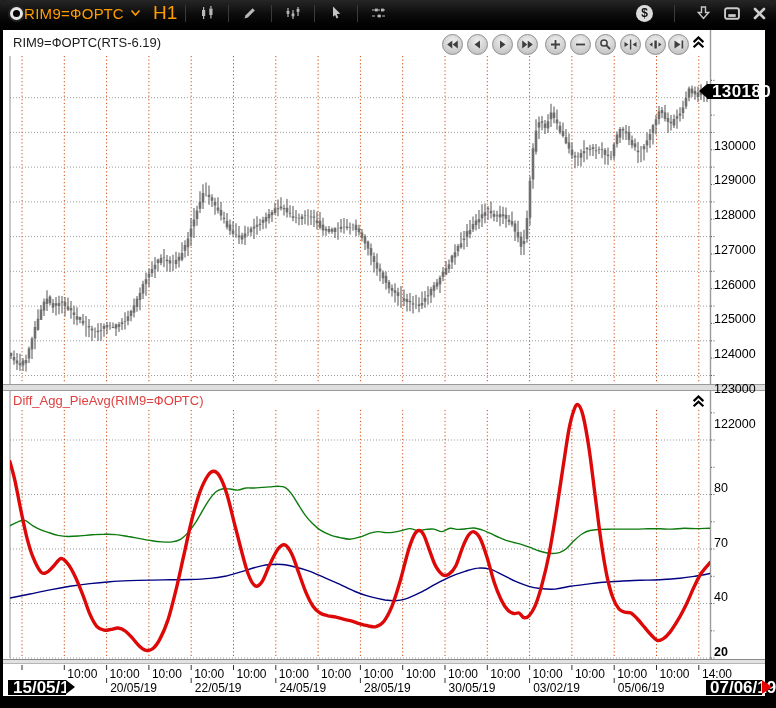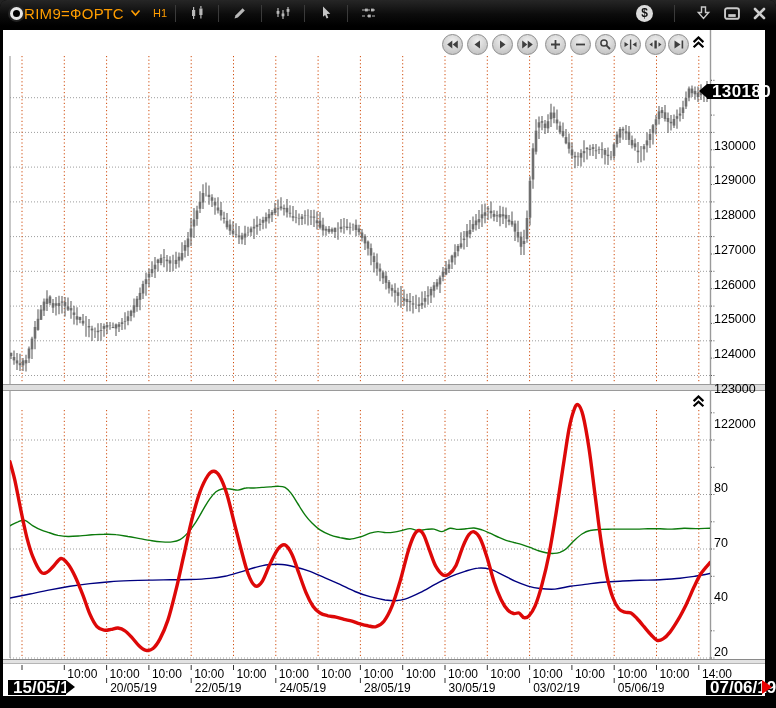--- a/index.html
+++ b/index.html
@@ -7,21 +7,21 @@
   .win{position:relative;width:776px;height:708px;background:#000;overflow:hidden;
        border-radius:7px 7px 0 0;font-family:"Liberation Sans",sans-serif;}
   
   .titlebar{position:absolute;left:0;top:0;width:776px;height:28px;
     background:linear-gradient(#262626,#0c0c0c 55%,#000);display:flex;align-items:center;
     border-bottom:2px solid #000;}
   .logo{width:13px;height:13px;border:3px solid #e6e6e6;border-radius:50%;
         margin-left:10px;box-shadow:0 0 0 2px #222;background:#000;flex:none;}
   .sym{font-size:15px;margin-left:1px;letter-spacing:.3px;cursor:default;}
   .chev{margin-left:6px;display:flex;align-items:center;}
-  .tf{font-size:11px;margin-left:12px;}
+  .tf{font-size:19px;margin-left:12px;}
   .tb-sep{width:1px;height:17px;background:#3a3a3a;margin:0 8px;flex:none;}
   .tb-icon{width:26px;height:20px;display:flex;align-items:center;justify-content:center;flex:none;}
   .tb-right{margin-left:auto;display:flex;align-items:center;gap:13px;padding-right:10px;}
   .dollar{width:17px;height:17px;border-radius:50%;background:#dcdcdc;color:#111;
           font-weight:bold;font-size:12px;line-height:17px;text-align:center;}
   
   .chart{position:absolute;left:0;top:30px;width:776px;height:678px;background:#000;}
   .paper{position:absolute;left:3px;top:0;width:762px;height:666px;background:#fff;}
   .svghost{position:absolute;left:0;top:0;width:776px;height:666px;}
   .plabel{position:absolute;left:13px;top:5px;font-size:13px;color:#1c1c1c;z-index:3;}
@@ -717,20 +717,21 @@
             <line x1="704" y1="62.1" x2="704" y2="64.0" stroke="#6f6f6f" stroke-width="2.6"></line>
             <line x1="707" y1="51.0" x2="707" y2="72.1" stroke="#6f6f6f" stroke-width="1.2"></line>
             <line x1="707" y1="61.9" x2="707" y2="65.2" stroke="#6f6f6f" stroke-width="2.6"></line>
           </g>
           <g clip-path="url(#cpI)" fill="none">
             <path d="M10,568.0C13.3,567.4 23.3,565.3 30,564.0C36.7,562.6 43.3,561.1 50,559.9C56.7,558.6 63.3,557.4 70,556.3C76.7,555.3 83.3,554.4 90,553.6C96.7,552.8 103.3,552.2 110,551.7C116.7,551.2 123.3,550.9 130,550.6C136.7,550.3 143.3,550.2 150,550.1C156.7,549.9 163.3,549.9 170,549.8C176.7,549.7 183.3,549.7 190,549.5C196.7,549.3 204.2,549.0 210,548.4C215.8,547.9 220.0,547.3 225,546.3C230.0,545.2 235.0,543.6 240,542.2C245.0,540.7 250.3,538.8 255,537.5C259.7,536.3 263.5,535.3 268,534.8C272.5,534.3 277.5,534.2 282,534.5C286.5,534.9 290.3,535.8 295,537.0C299.7,538.1 305.0,539.5 310,541.3C315.0,543.2 320.0,545.7 325,547.9C330.0,550.1 335.0,552.2 340,554.4C345.0,556.7 350.0,559.5 355,561.5C360.0,563.6 365.0,565.3 370,566.7C375.0,568.1 380.8,569.3 385,570.0C389.2,570.6 391.7,570.9 395,570.8C398.3,570.6 400.8,570.5 405,569.1C409.2,567.8 415.0,565.1 420,562.6C425.0,560.1 430.0,557.1 435,554.4C440.0,551.8 445.0,549.0 450,546.8C455.0,544.6 460.3,542.8 465,541.3C469.7,539.9 473.8,538.4 478,538.1C482.2,537.7 486.0,538.1 490,539.2C494.0,540.3 497.8,542.6 502,544.6C506.2,546.6 510.7,549.2 515,551.2C519.3,553.1 523.8,554.8 528,556.1C532.2,557.3 535.5,558.0 540,558.5C544.5,559.0 550.0,559.4 555,559.1C560.0,558.7 565.0,557.1 570,556.3C575.0,555.6 580.0,555.1 585,554.4C590.0,553.8 594.2,553.1 600,552.5C605.8,552.0 613.3,551.5 620,551.2C626.7,550.8 633.3,550.6 640,550.3C646.7,550.1 653.3,550.2 660,549.8C666.7,549.4 674.2,548.7 680,548.2C685.8,547.6 690.0,547.0 695,546.3C700.0,545.5 707.5,544.0 710,543.5" stroke="#000080" stroke-width="1.4" stroke-linecap="round" stroke-linejoin="round"></path>
             <path d="M10,495.8C11.3,495.2 15.5,492.7 18,491.8C20.5,490.8 22.5,489.7 25,490.4C27.5,491.1 30.3,494.2 33,495.8C35.7,497.4 38.3,498.8 41,499.9C43.7,501.1 46.2,501.7 49,502.6C51.8,503.6 54.8,504.7 58,505.4C61.2,506.0 64.3,506.4 68,506.5C71.7,506.6 76.0,506.2 80,505.9C84.0,505.6 88.0,505.1 92,504.8C96.0,504.6 100.0,504.3 104,504.3C108.0,504.2 112.0,504.2 116,504.6C120.0,504.9 124.0,505.8 128,506.5C132.0,507.1 136.0,507.9 140,508.6C144.0,509.4 148.3,510.3 152,510.8C155.7,511.4 158.7,511.7 162,511.9C165.3,512.1 169.0,512.3 172,511.9C175.0,511.6 177.3,511.3 180,509.7C182.7,508.2 185.3,505.6 188,502.6C190.7,499.7 193.3,495.8 196,491.8C198.7,487.7 201.7,482.0 204,478.1C206.3,474.3 208.0,471.3 210,468.6C212.0,465.9 214.0,463.4 216,461.8C218.0,460.2 219.7,459.5 222,459.0C224.3,458.6 227.3,458.9 230,459.0C232.7,459.2 235.3,460.3 238,460.1C240.7,460.0 243.3,458.3 246,458.0C248.7,457.6 251.3,458.1 254,458.0C256.7,457.9 259.3,457.6 262,457.4C264.7,457.2 267.3,457.1 270,456.9C272.7,456.7 275.5,456.2 278,456.3C280.5,456.4 282.8,456.3 285,457.4C287.2,458.6 288.8,460.4 291,463.1C293.2,465.9 295.7,470.4 298,474.0C300.3,477.7 302.7,481.8 305,484.9C307.3,488.1 309.5,490.6 312,493.1C314.5,495.6 317.0,498.0 320,499.9C323.0,501.9 326.7,503.6 330,504.8C333.3,506.1 336.7,506.8 340,507.6C343.3,508.3 346.7,509.3 350,509.2C353.3,509.1 356.7,508.0 360,507.0C363.3,506.0 367.0,504.1 370,503.2C373.0,502.3 375.3,501.7 378,501.6C380.7,501.5 383.3,502.6 386,502.6C388.7,502.7 391.3,502.5 394,502.1C396.7,501.7 399.3,501.1 402,500.5C404.7,499.9 407.3,498.6 410,498.6C412.7,498.6 415.3,500.3 418,500.5C420.7,500.6 423.3,499.6 426,499.4C428.7,499.2 431.3,498.7 434,499.1C436.7,499.5 439.3,501.7 442,501.6C444.7,501.4 447.3,498.7 450,498.3C452.7,497.9 455.3,499.3 458,499.4C460.7,499.5 463.3,499.1 466,498.8C468.7,498.6 471.3,497.8 474,498.0C476.7,498.2 479.3,499.1 482,499.9C484.7,500.8 487.3,502.0 490,503.2C492.7,504.4 495.3,505.8 498,507.0C500.7,508.2 503.3,509.4 506,510.3C508.7,511.2 511.3,511.7 514,512.5C516.7,513.2 519.3,513.8 522,514.6C524.7,515.5 527.3,516.4 530,517.4C532.7,518.4 535.3,519.7 538,520.6C540.7,521.5 543.3,522.4 546,522.8C548.7,523.3 551.7,523.5 554,523.4C556.3,523.3 558.0,523.0 560,522.3C562.0,521.5 563.7,520.9 566,519.0C568.3,517.1 571.3,513.3 574,510.8C576.7,508.3 579.3,505.7 582,504.0C584.7,502.3 587.0,501.2 590,500.5C593.0,499.7 596.3,499.6 600,499.4C603.7,499.2 608.0,499.2 612,499.1C616.0,499.1 620.0,499.1 624,499.1C628.0,499.1 632.0,499.2 636,499.1C640.0,499.1 644.0,498.9 648,498.8C652.0,498.8 656.0,498.8 660,498.8C664.0,498.9 668.0,499.2 672,499.1C676.0,499.0 680.0,498.4 684,498.3C688.0,498.2 691.7,498.6 696,498.6C700.3,498.6 707.7,498.3 710,498.3" stroke="#0c7a0c" stroke-width="1.4" stroke-linecap="round" stroke-linejoin="round"></path>
             <path d="M10,431.8C10.8,435.0 13.2,442.7 15,450.9C16.8,459.1 19.0,471.3 21,480.9C23.0,490.4 25.0,500.4 27,508.1C29.0,515.8 30.7,521.5 33,527.2C35.3,532.9 38.7,539.7 41,542.2C43.3,544.7 45.0,543.1 47,542.2C49.0,541.3 50.7,539.0 53,536.7C55.3,534.4 58.5,529.0 61,528.5C63.5,528.1 65.7,531.0 68,534.0C70.3,536.9 72.5,541.0 75,546.3C77.5,551.5 80.5,559.0 83,565.3C85.5,571.7 87.7,579.2 90,584.4C92.3,589.6 94.7,594.0 97,596.7C99.3,599.3 101.7,599.8 104,600.2C106.3,600.7 108.7,599.8 111,599.4C113.3,599.0 115.7,597.8 118,598.0C120.3,598.3 122.7,599.2 125,600.8C127.3,602.3 129.7,605.1 132,607.6C134.3,610.1 136.7,613.6 139,615.7C141.3,617.9 143.7,619.9 146,620.4C148.3,620.8 150.7,620.4 153,618.5C155.3,616.6 157.5,613.7 160,608.9C162.5,604.2 165.3,598.0 168,589.9C170.7,581.7 173.3,570.8 176,559.9C178.7,549.0 181.3,536.3 184,524.5C186.7,512.6 189.3,499.5 192,489.0C194.7,478.6 197.3,469.0 200,461.8C202.7,454.5 205.7,448.8 208,445.4C210.3,442.0 212.0,441.1 214,441.3C216.0,441.6 217.8,442.9 220,446.8C222.2,450.6 224.7,457.0 227,464.5C229.3,472.0 231.7,482.7 234,491.8C236.3,500.8 238.7,510.4 241,519.0C243.3,527.6 245.7,537.4 248,543.5C250.3,549.7 252.7,554.4 255,555.8C257.3,557.2 259.5,555.3 262,551.7C264.5,548.1 267.3,539.4 270,534.0C272.7,528.5 275.5,522.2 278,519.0C280.5,515.8 282.7,514.0 285,514.9C287.3,515.8 289.7,519.7 292,524.5C294.3,529.2 296.7,537.2 299,543.5C301.3,549.9 303.7,557.1 306,562.6C308.3,568.1 310.7,572.8 313,576.2C315.3,579.6 317.5,581.4 320,583.0C322.5,584.6 325.3,585.1 328,585.8C330.7,586.4 333.3,586.5 336,587.1C338.7,587.7 341.3,588.6 344,589.3C346.7,590.0 349.3,590.4 352,591.2C354.7,592.0 357.3,593.2 360,593.9C362.7,594.7 365.3,595.4 368,595.8C370.7,596.3 373.3,597.4 376,596.7C378.7,595.9 381.3,594.6 384,591.2C386.7,587.8 389.3,582.8 392,576.2C394.7,569.6 397.3,560.8 400,551.7C402.7,542.6 405.7,529.4 408,521.7C410.3,514.0 412.2,508.9 414,505.4C415.8,501.8 417.3,500.5 419,500.5C420.7,500.5 422.2,501.8 424,505.4C425.8,508.9 428.0,516.5 430,521.7C432.0,526.9 433.8,532.9 436,536.7C438.2,540.6 440.8,543.7 443,544.9C445.2,546.1 446.8,545.7 449,544.1C451.2,542.5 453.7,540.0 456,535.4C458.3,530.7 460.8,521.4 463,516.3C465.2,511.1 467.2,507.0 469,504.6C470.8,502.2 472.2,501.2 474,501.8C475.8,502.4 477.8,503.9 480,508.1C482.2,512.3 484.7,519.9 487,527.2C489.3,534.4 491.7,544.7 494,551.7C496.3,558.7 498.7,564.6 501,569.4C503.3,574.2 505.8,578.0 508,580.3C510.2,582.7 512.2,583.1 514,583.6C515.8,584.0 517.3,582.4 519,583.0C520.7,583.7 522.3,587.2 524,587.7C525.7,588.1 527.2,587.7 529,585.8C530.8,583.9 532.8,581.4 535,576.2C537.2,571.0 539.7,563.1 542,554.4C544.3,545.8 546.7,536.3 549,524.5C551.3,512.6 553.7,498.1 556,483.6C558.3,469.0 560.8,451.3 563,437.3C565.2,423.2 567.2,408.6 569,399.1C570.8,389.6 572.5,384.1 574,380.0C575.5,375.9 576.5,373.7 578,374.6C579.5,375.5 581.2,378.2 583,385.5C584.8,392.7 587.0,405.0 589,418.2C591.0,431.3 593.0,449.1 595,464.5C597.0,479.9 599.0,497.2 601,510.8C603.0,524.5 605.0,536.7 607,546.3C609.0,555.8 611.0,562.6 613,568.0C615.0,573.5 617.0,576.6 619,579.0C621.0,581.3 623.0,581.5 625,582.2C627.0,582.9 629.0,582.0 631,583.0C633.0,584.1 634.8,586.2 637,588.5C639.2,590.8 641.7,593.9 644,596.7C646.3,599.4 648.8,602.6 651,604.8C653.2,607.1 655.0,609.6 657,610.3C659.0,611.0 660.8,610.3 663,608.9C665.2,607.6 667.5,605.3 670,602.1C672.5,598.9 675.3,594.4 678,589.9C680.7,585.3 683.3,580.3 686,574.9C688.7,569.4 691.5,562.4 694,557.1C696.5,551.9 698.3,547.6 701,543.5C703.7,539.4 708.5,534.4 710,532.6" stroke="#dd0808" stroke-width="3.4" stroke-linecap="round" stroke-linejoin="round"></path>
           </g>
         </svg></div>
+    <div class="plabel">RIM9=ФОРТС(RTS-6.19)</div>
     <div id="navrow">
         <div class="navbtn" style="left: 441.5px;">
           <svg width="13" height="13" viewBox="0 0 13 13" fill="#3f3f3f">
             <path d="M6.3,2.5 V10.5 L1.2,6.5 Z M11.8,2.5 V10.5 L6.7,6.5 Z"></path>
           </svg>
         </div>
         <div class="navbtn" style="left: 466.5px;">
           <svg width="13" height="13" viewBox="0 0 13 13" fill="#3f3f3f">
             <path d="M9,2.5 V10.5 L3.5,6.5 Z"></path>
           </svg>
@@ -778,20 +779,21 @@
             <path d="M2.5,2.5 V10.5 L8.5,6.5 Z"></path>
             <rect x="9.6" y="2.5" width="1.6" height="8"></rect>
           </svg>
         </div>
       </div>
     <div class="chevcol" style="left:692px;top:5px;">
       <svg width="13" height="13" viewBox="0 0 12 12">
           <path d="M1.5,5.6 L6,1.4 L10.5,5.6 M1.5,10.4 L6,6.2 L10.5,10.4" fill="none" stroke="#000" stroke-width="2.1"></path>
         </svg>
     </div>
+    <div class="ilabel" style="color: rgb(224, 64, 64);">Diff_Agg_PieAvg(RIM9=ФОРТС)</div>
     <div class="chevcol" style="left:692px;top:364px;">
       <svg width="13" height="13" viewBox="0 0 12 12">
           <path d="M1.5,5.6 L6,1.4 L10.5,5.6 M1.5,10.4 L6,6.2 L10.5,10.4" fill="none" stroke="#000" stroke-width="2.1"></path>
         </svg>
     </div>
     <div class="splitter"></div>
     <div class="axgroove"></div>
     <div class="badge price-badge">130180</div>
     <div class="badge date-badge-s">15/05/19</div>
     <div class="badge date-badge-e">07/06/19</div>
@@ -801,21 +803,21 @@
         <div class="tick-label" style="left: 714px; top: 130.15px;">128000</div>
         <div class="tick-label" style="left: 714px; top: 164.875px;">127000</div>
         <div class="tick-label" style="left: 714px; top: 199.6px;">126000</div>
         <div class="tick-label" style="left: 714px; top: 234.325px;">125000</div>
         <div class="tick-label" style="left: 714px; top: 269.05px;">124000</div>
         <div class="tick-label" style="left: 714px; top: 303.775px;">123000</div>
         <div class="tick-label" style="left: 714px; top: 338.5px;">122000</div>
         <div class="tick-label" style="left: 714px; top: 403px;">80</div>
         <div class="tick-label" style="left: 714px; top: 457.5px;">70</div>
         <div class="tick-label" style="left: 714px; top: 512px;">40</div>
-        <div class="tick-label" style="left: 714px; top: 566.5px;">20</div>
+        <div class="tick-label" style="left: 714px; top: 566.5px; font-weight: bold;">20</div>
         <div class="tick-label" style="left: 714px; top: 621px;">0</div>
         <div class="t-label" style="left: 17px; top: 653px;">21:00</div>
         <div class="t-label" style="left: 67.3px; top: 637px;">10:00</div>
         <div class="t-label" style="left: 109.6px; top: 637px;">10:00</div>
         <div class="t-label" style="left: 151.9px; top: 637px;">10:00</div>
         <div class="t-label" style="left: 194.2px; top: 637px;">10:00</div>
         <div class="t-label" style="left: 236.5px; top: 637px;">10:00</div>
         <div class="t-label" style="left: 278.8px; top: 637px;">10:00</div>
         <div class="t-label" style="left: 321.1px; top: 637px;">10:00</div>
         <div class="t-label" style="left: 363.4px; top: 637px;">10:00</div>

